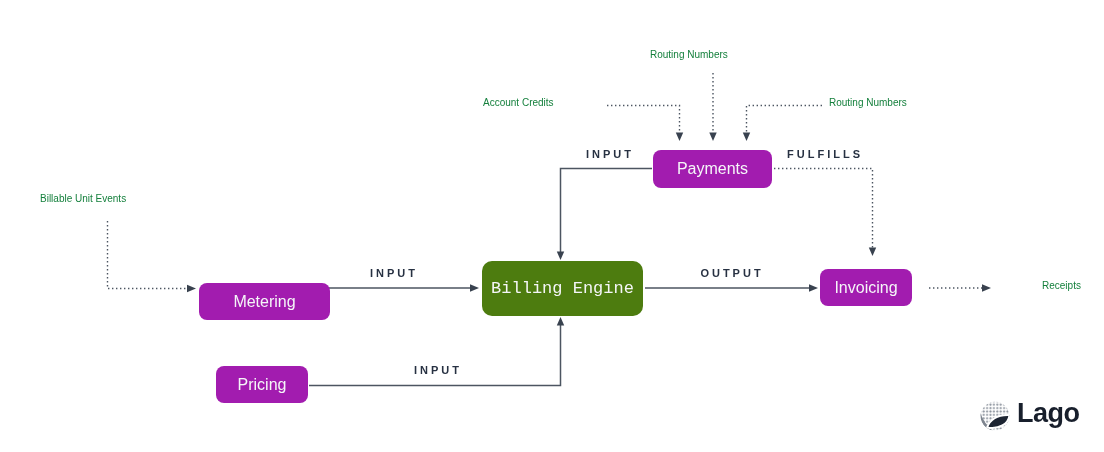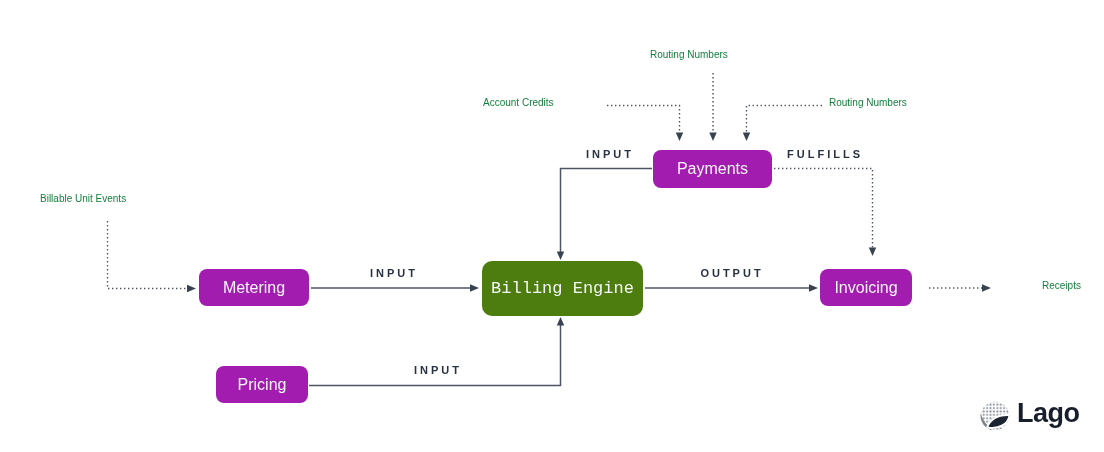--- a/index.html
+++ b/index.html
@@ -113,21 +113,21 @@
     <g stroke="#4c5561" stroke-width="1.4" stroke-dasharray="1.4,2.6" fill="none">
       <path d="M774,168.5 H872.5 V248"></path>
       <polygon points="872.5,256 868.8,247.5 876.2,247.5" fill="#39424f" stroke="none"></polygon>
     </g>
     <g stroke="#4c5561" stroke-width="1.4" stroke-dasharray="1.4,2.6" fill="none">
       <path d="M929,288 H983"></path>
       <polygon points="991,288 982,284.2 982,291.8" fill="#39424f" stroke="none"></polygon>
     </g>
   </svg>
 
-  <div class="node" style="left:199px; top:269px; width:110px; height:37px;">Metering</div>
+  <div class="node" style="left:199px; top:283px; width:131px; height:37px;">Metering</div>
 
   <div class="node" style="left:216px; top:366px; width:92px; height:37px;">Pricing</div>
 
   <div class="node node-dark" style="left:482px; top:261px; width:161px; height:55px;">Billing Engine</div>
 
   <div class="node" style="left:653px; top:150px; width:119px; height:38px;">Payments</div>
 
   <div class="node" style="left:820px; top:269px; width:92px; height:37px;">Invoicing</div>
 
   <div class="edge-label" style="left:394px; top:267px;">INPUT</div>

